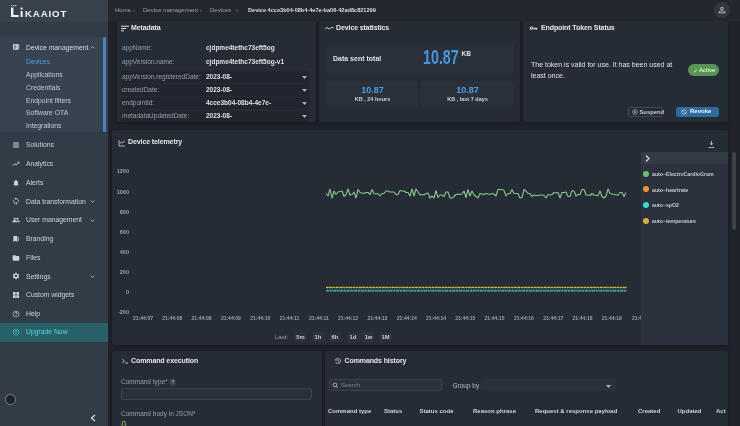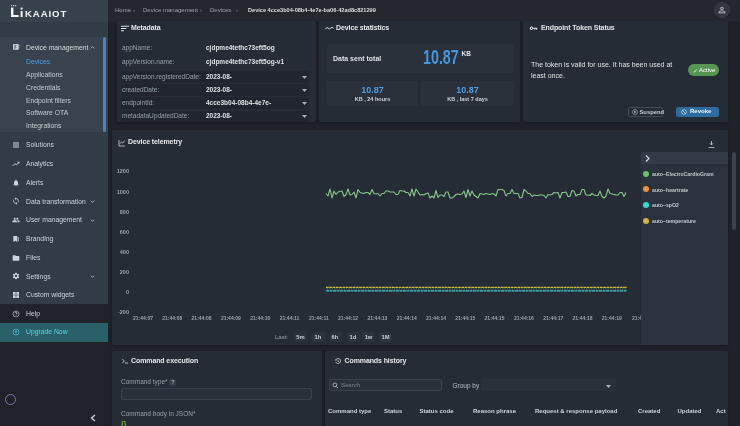--- a/index.html
+++ b/index.html
@@ -1,19 +1,19 @@
 <!DOCTYPE html>
 <html><head>
 <meta charset="utf-8">
 <style>
 *{margin:0;padding:0;box-sizing:border-box;}
 html,body{width:740px;height:426px;overflow:hidden;background:#1f2329;font-family:"Liberation Sans",sans-serif;}
 .abs{position:absolute;}
 #header{position:absolute;left:108px;top:0;width:632px;height:21px;background:#24282e;}
-#sidebar{position:absolute;left:0;top:0;width:108px;height:304px;background:#323c47;}
+#sidebar{position:absolute;left:0;top:0;width:108px;height:426px;background:#323c47;}
 .card{position:absolute;background:#262c36;border-radius:2px;box-shadow:0 1px 3px rgba(0,0,0,.35);}
 .ctitle{position:absolute;font-size:7px;font-weight:bold;color:#e4e8ea;letter-spacing:-0.1px;}
 .crumb{position:absolute;top:7px;font-size:6px;color:#99a2aa;}
 .mi{position:absolute;left:26px;font-size:6.8px;color:#ccd4da;white-space:nowrap;}
 .msub{position:absolute;left:26px;font-size:6.8px;color:#c2cad1;white-space:nowrap;}
 .micon{position:absolute;left:12px;width:8px;height:8px;}
 .chev{position:absolute;left:89px;width:7px;height:7px;}
 .glabel{font-size:6.5px;color:#96a0a8;}
 .gval{font-size:6.5px;font-weight:bold;color:#dde2e5;}
 .mrow{position:absolute;left:121px;width:188px;height:11.5px;background:#21262e;border-radius:1px;}

